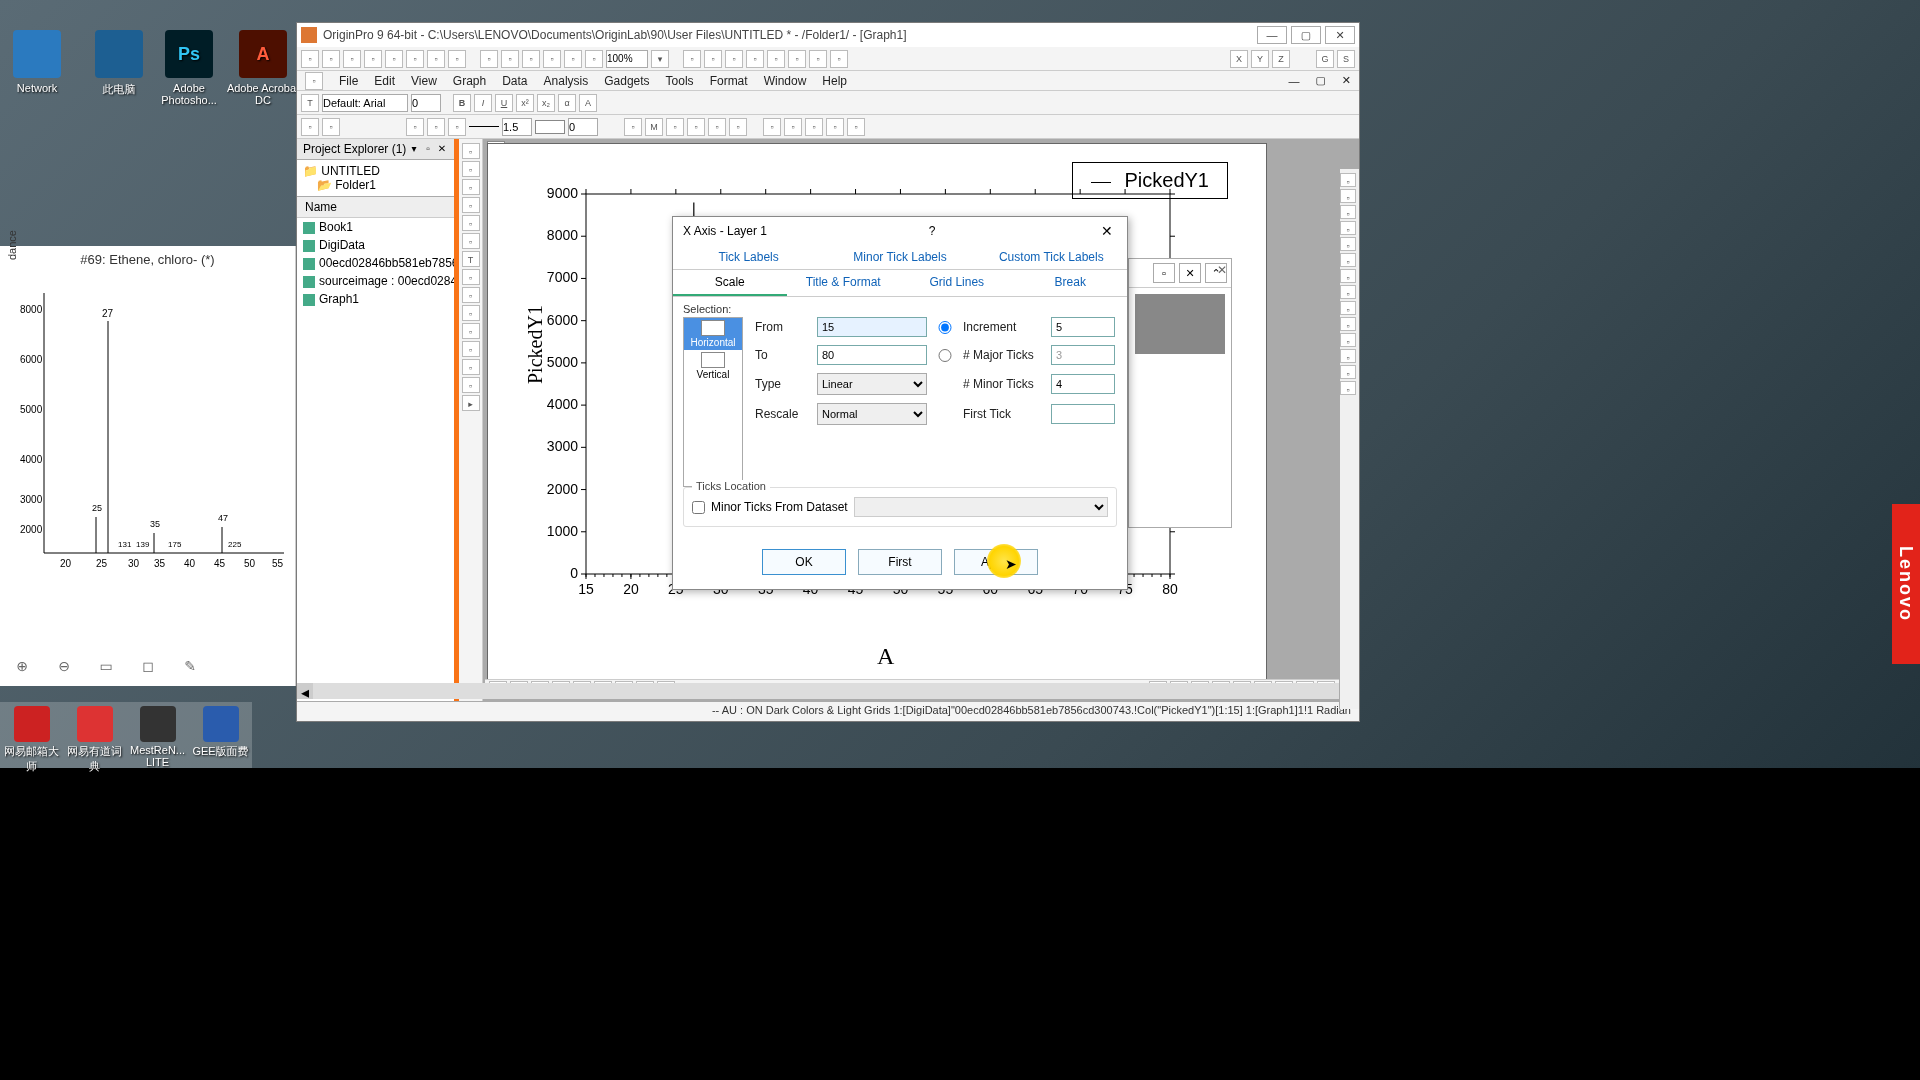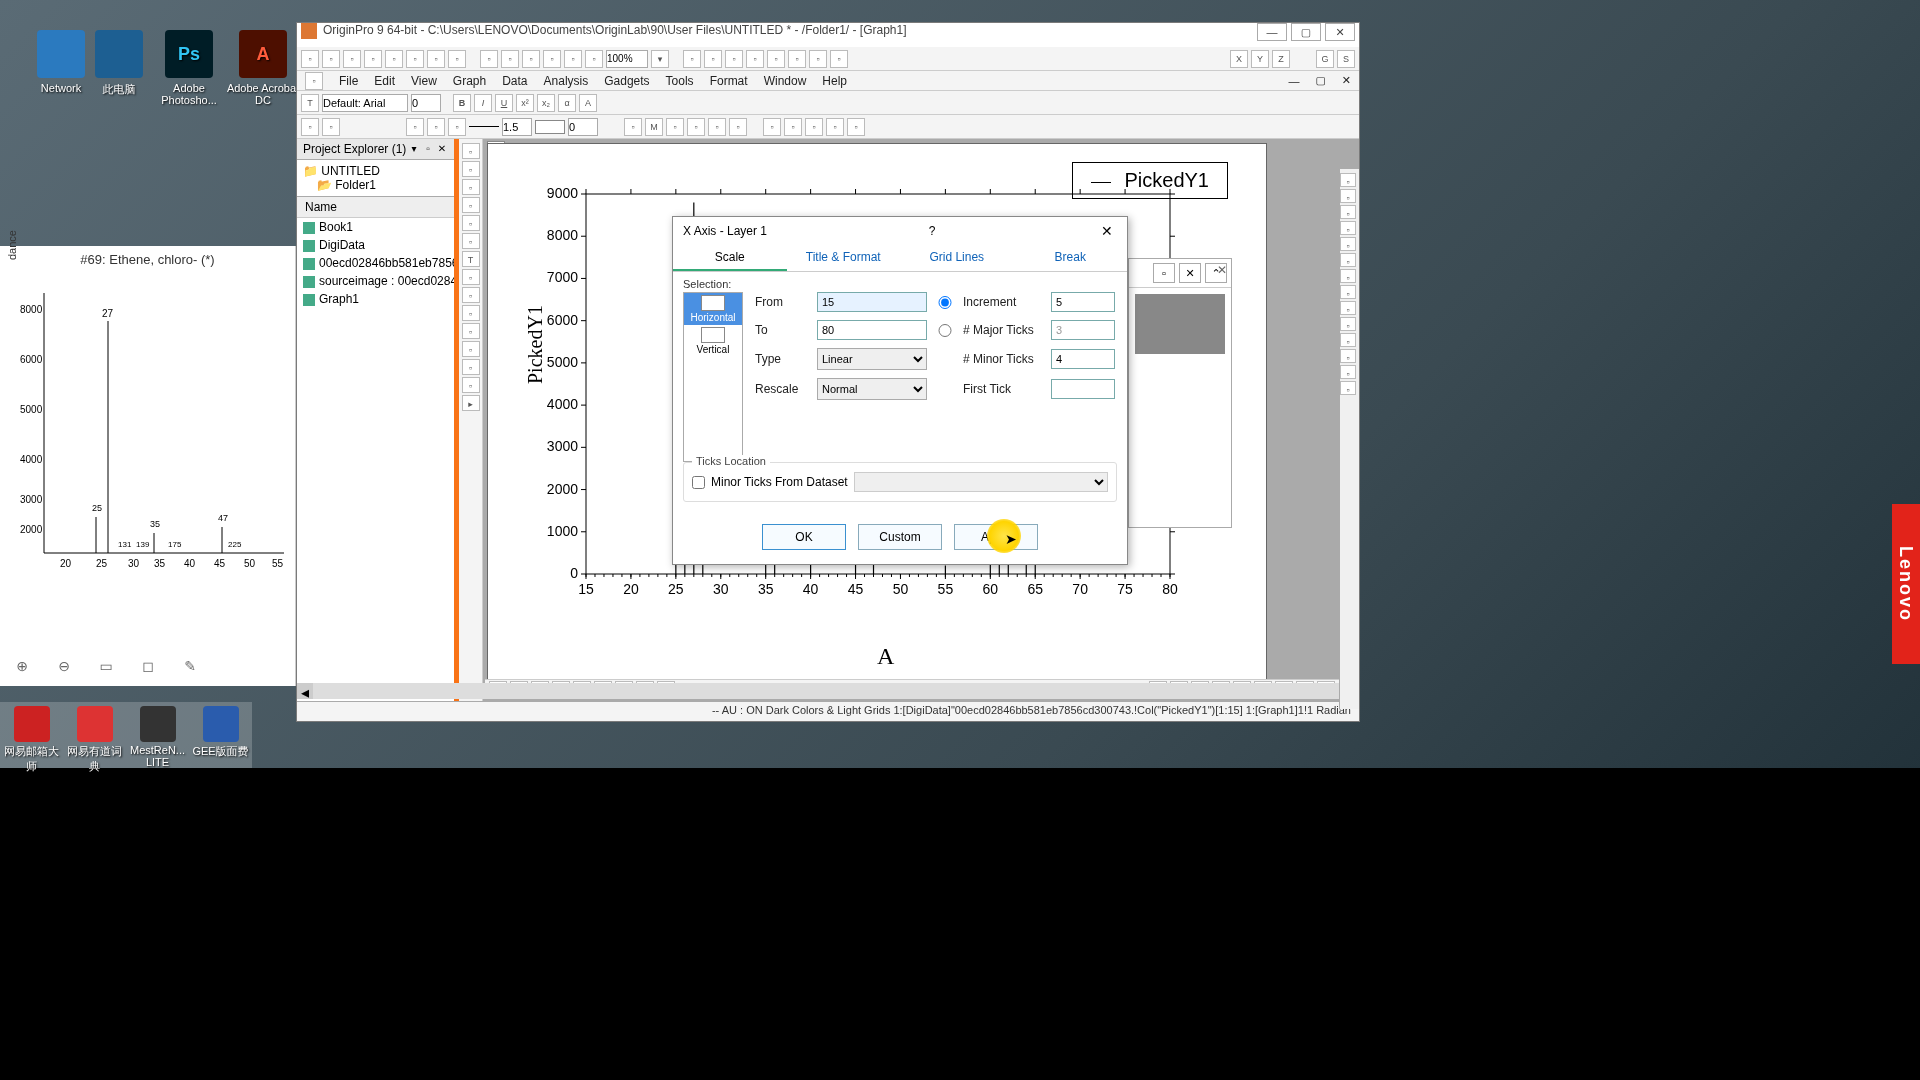--- a/index.html
+++ b/index.html
@@ -2,21 +2,21 @@
 <html><head>
 <meta charset="utf-8">
 <style>
 * { box-sizing: border-box; margin: 0; padding: 0; font-family: "Segoe UI", Tahoma, sans-serif; }
 body { width: 1920px; height: 1080px; background: linear-gradient(135deg, #5a6b75 0%, #3a4a52 60%, #1a2a32 100%); overflow: hidden; position: relative; }
 .desktop-icon { position: absolute; width: 74px; text-align: center; color: #fff; font-size: 11px; text-shadow: 1px 1px 2px #000; }
 .desktop-icon .ico { width: 48px; height: 48px; margin: 0 auto 4px; border-radius: 4px; }
 .ico.net { background: #2b7abf; } .ico.pc { background: #1d5f92; } .ico.ps { background: #001d26; color: #31c5f4; font-size: 18px; font-weight: bold; line-height: 48px; } .ico.ac { background: #4d0f00; color: #ff5c3c; font-size: 18px; font-weight: bold; line-height: 48px; }
 
 .origin-window { position: absolute; left: 296px; top: 22px; width: 1064px; height: 700px; background: #f0f0f0; border: 1px solid #7a7a7a; display: flex; flex-direction: column; }
-.titlebar { height: 24px; background: #fff; display: flex; align-items: flex-start; padding: 0 4px; font-size: 12px; color: #444; }
+.titlebar { height: 24px; background: #fff; display: flex; align-items: center; padding: 0 4px; font-size: 12px; color: #444; }
 .titlebar .appicon { width: 16px; height: 16px; background: #d73; margin-right: 6px; }
 .titlebar .wbtns { margin-left: auto; display: flex; gap: 4px; }
 .titlebar .wbtns span { width: 30px; height: 18px; border: 1px solid #aaa; text-align: center; font-size: 11px; line-height: 16px; cursor: pointer; }
 
 .toolbar-row { height: 24px; background: #f4f4f4; border-bottom: 1px solid #ccc; display: flex; align-items: center; padding: 0 4px; gap: 3px; font-size: 11px; }
 .tb-btn { width: 18px; height: 18px; border: 1px solid #bbb; background: #fff; font-size: 9px; text-align: center; line-height: 16px; color: #555; }
 .menubar { height: 20px; background: #f4f4f4; border-bottom: 1px solid #ccc; display: flex; align-items: center; padding: 0 8px; gap: 16px; font-size: 12px; color: #222; }
 .font-row input, .font-row select { font-size: 11px; height: 18px; border: 1px solid #aaa; }
 
 .main-area { flex: 1; display: flex; position: relative; overflow: hidden; }
@@ -90,21 +90,21 @@
 
 .taskbar { position: absolute; left: 0; bottom: 312px; width: 252px; height: 66px; display: flex; background: rgba(255,255,255,0.2); }
 .taskbar .tbi { flex: 1; text-align: center; font-size: 11px; color: #fff; padding-top: 4px; text-shadow: 1px 1px 2px #000; }
 .taskbar .tbi .sq { width: 36px; height: 36px; margin: 0 auto 2px; border-radius: 4px; }
 .lenovo-tab { position: absolute; right: 0; top: 504px; width: 28px; height: 160px; background: #e2231a; color: #fff; writing-mode: vertical-rl; text-align: center; font-size: 18px; font-weight: bold; line-height: 28px; letter-spacing: 2px; }
 .blackbar { position: absolute; left: 0; bottom: 0; width: 100%; height: 312px; background: #000; z-index: -1; }
 </style>
 </head>
 <body>
 
-<div class="desktop-icon" style="left:24px;top:30px"><div class="ico net"></div><span>Network</span></div>
+<div class="desktop-icon" style="left:0;top:30px"><div class="ico net"></div><span>Network</span></div>
 <div class="desktop-icon" style="left:82px;top:30px"><div class="ico pc"></div><span>此电脑</span></div>
 <div class="desktop-icon" style="left:152px;top:30px"><div class="ico ps">Ps</div><span>Adobe Photosho...</span></div>
 <div class="desktop-icon" style="left:226px;top:30px"><div class="ico ac">A</div><span>Adobe Acrobat DC</span></div>
 
 <div class="left-preview">
   <div style="position:absolute;left:6px;top:14px;transform:rotate(-90deg);transform-origin:left top;font-size:11px;">dance</div>
   <div class="title" style="text-align:center">#69: Ethene, chloro- (*)</div>
   <svg width="290" height="300" viewBox="0 0 290 300">
     <line x1="44" y1="20" x2="44" y2="280" stroke="#000"></line>
     <line x1="44" y1="280" x2="284" y2="280" stroke="#000"></line>
@@ -522,20 +522,25 @@
   <div class="gray"></div>
 </div>
 
 <div class="dialog">
   <div class="dlg-title">
     <span>X Axis - Layer 1</span>
     <span class="q">?</span>
     <span class="x">✕</span>
   </div>
   <div class="tabrow">
+    <div class="tab">Tick Labels</div>
+    <div class="tab">Minor Tick Labels</div>
+    <div class="tab">Custom Tick Labels</div>
+  </div>
+  <div class="tabrow">
     <div class="tab active">Scale</div>
     <div class="tab">Title &amp; Format</div>
     <div class="tab">Grid Lines</div>
     <div class="tab">Break</div>
   </div>
   <div class="dlg-body">
     <div class="sel-lbl">Selection:</div>
     <div class="sel-box">
       <div class="sel-item sel"><div class="mini"></div><span>Horizontal</span></div>
       <div class="sel-item"><div class="mini"></div><span>Vertical</span></div>
@@ -569,21 +574,21 @@
       <span class="leg">Ticks Location</span>
       <div class="chk-row">
         <input type="checkbox" style="">
         <label>Minor Ticks From Dataset</label>
         <select></select>
       </div>
     </div>
   </div>
   <div class="dlg-btns">
     <button class="ok">OK</button>
-    <button>Custom</button>
+    <button>First</button>
     <button class="apply">
       <span>Apply</span>
       <span class="highlight"></span>
       <span class="cursor-over">➤</span>
     </button>
   </div>
 </div>
 
 <div class="lenovo-tab">Lenovo</div>
 <div class="blackbar"></div>

